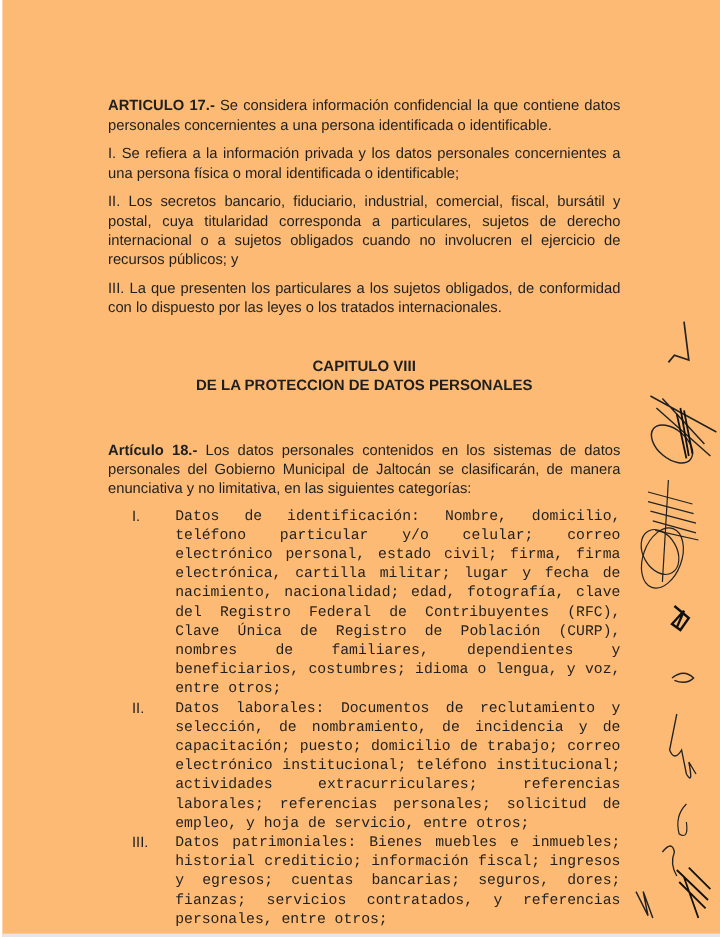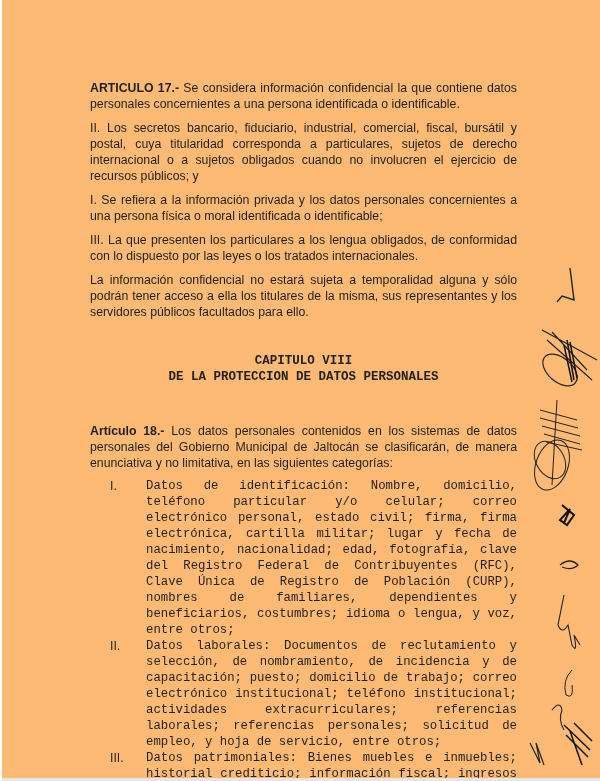--- a/index.html
+++ b/index.html
@@ -4,41 +4,40 @@
   <style>
     html, body { margin: 0; padding: 0; }
     body {
       width: 600px; height: 781px; background: #ffffff; position: relative; overflow: hidden;
       font-family: "Liberation Sans", sans-serif; color: #1f1f1f;
     }
     .page { position: absolute; left: 2px; top: 0; width: 600px; height: 781px; background: #fdba74; }
     .content { position: absolute; left: 88px; top: 80px; width: 427px; font-size: 12.3px; line-height: 16px; }
     p { margin: 0 0 8px 0; text-align: justify; }
     .lead { font-weight: bold; }
-    .chapter { text-align: center; font-weight: bold; font-size: 12.5px; margin: 0; font-family: Liberation Mono, monospace; }
+    .chapter { text-align: center; font-weight: bold; font-size: 12.5px; margin: 0; }
     .ch1 { margin-top: 33px; }
     .ch2 { margin-bottom: 38px; }
     .art18 { margin-bottom: 7px; }
     .list { margin: 0; padding: 0; list-style: none; }
     .list li { display: flex; text-align: justify; }
     .list .num { width: 56px; flex: 0 0 56px; padding-left: 20px; box-sizing: border-box; }
     .list .txt { flex: 1; text-align: justify; font-family: Liberation Mono, monospace; }
     .sig { position: absolute; right: 0; pointer-events: none; }
     .bottom-line { position: absolute; left: 0; bottom: 0; width: 600px; height: 3px; background: #e6e6e6; }
   </style>
 </head>
 <body>
 
 <div class="page">
   <div class="content">
     <p><span class="lead">ARTICULO 17.-</span><span> Se considera información confidencial la que contiene datos personales concernientes a una persona identificada o identificable.</span></p>
+    <p>I. Se refiera a la información privada y los datos personales concernientes a una persona física o moral identificada o identificable;</p>
     <p>II. Los secretos bancario, fiduciario, industrial, comercial, fiscal, bursátil y postal, cuya titularidad corresponda a particulares, sujetos de derecho internacional o a sujetos obligados cuando no involucren el ejercicio de recursos públicos; y</p>
-    <p>I. Se refiera a la información privada y los datos personales concernientes a una persona física o moral identificada o identificable;</p>
-    <p>III. La que presenten los particulares a los lengua obligados, de conformidad con lo dispuesto por las leyes o los tratados internacionales.</p>
-    <p>La información confidencial no estará sujeta a temporalidad alguna y sólo podrán tener acceso a ella los titulares de la misma, sus representantes y los servidores públicos facultados para ello.</p>
+    <p>III. La que presenten los particulares a los sujetos obligados, de conformidad con lo dispuesto por las leyes o los tratados internacionales.</p>
 
     <div class="chapter ch1">CAPITULO VIII</div>
     <div class="chapter ch2">DE LA PROTECCION DE DATOS PERSONALES</div>
 
     <p class="art18"><span class="lead">Artículo 18.-</span><span> Los datos personales contenidos en los sistemas de datos personales del Gobierno Municipal de Jaltocán se clasificarán, de manera enunciativa y no limitativa, en las siguientes categorías:</span></p>
 
     <ul class="list">
       <li>
         <span class="num">I.</span>
         <span class="txt">Datos de identificación: Nombre, domicilio, teléfono particular y/o celular; correo electrónico personal, estado civil; firma, firma electrónica, cartilla militar; lugar y fecha de nacimiento, nacionalidad; edad, fotografía, clave del Registro Federal de Contribuyentes (RFC), Clave Única de Registro de Población (CURP), nombres de familiares, dependientes y beneficiarios, costumbres; idioma o lengua, y voz, entre otros;</span>

